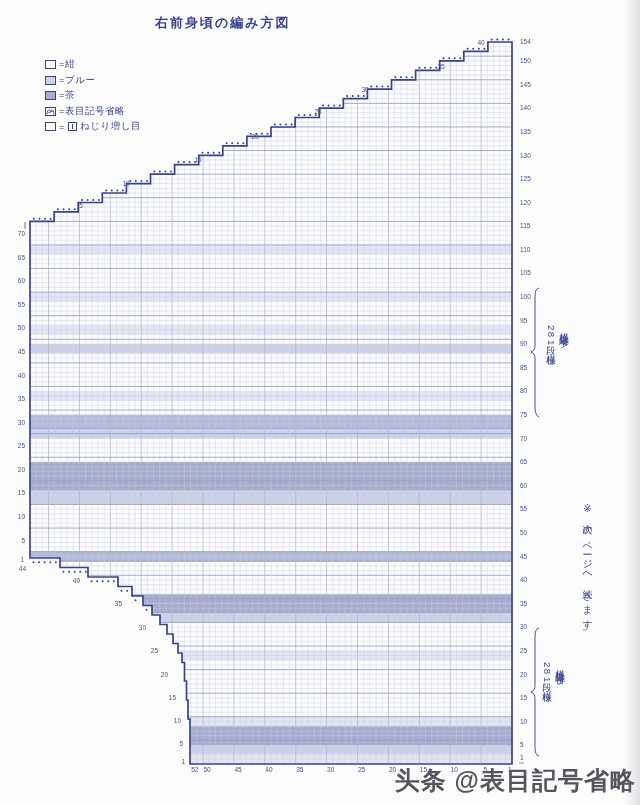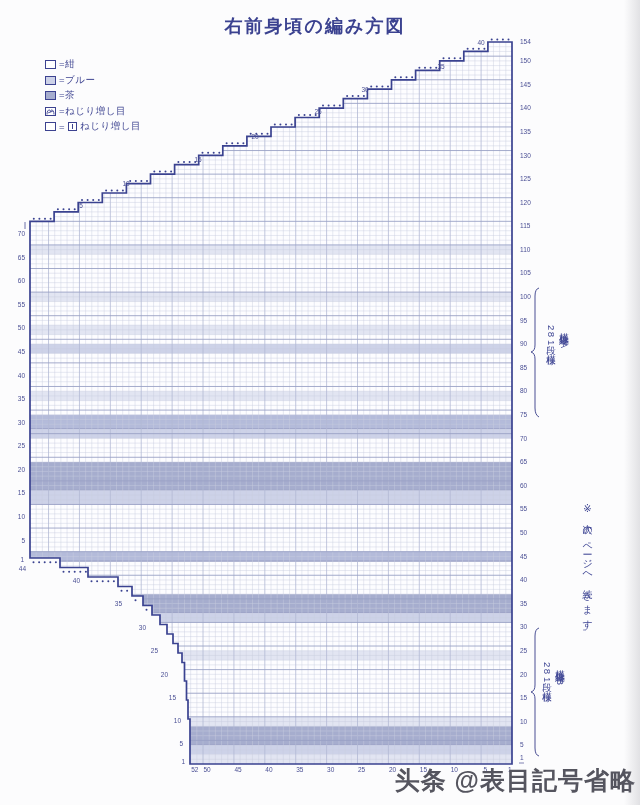--- a/index.html
+++ b/index.html
@@ -5,22 +5,22 @@
   html,body{margin:0;padding:0;}
   body{
     width:640px;height:805px;position:relative;overflow:hidden;
     background:#f9f9fa;
     font-family:"Liberation Sans","DejaVu Sans",sans-serif;
   }
   .page{position:absolute;inset:0;background:#fcfcfd;}
   .edge-shade{position:absolute;top:0;right:0;width:16px;height:805px;
     background:linear-gradient(to right,rgba(130,130,140,0) 0%,rgba(130,130,140,0.22) 100%);}
   .title{
-    position:absolute;top:14px;left:155px;width:320px;text-align:center;
-    font-size:18px;font-weight:bold;color:#3b4290;letter-spacing:2px;
+    position:absolute;top:14px;left:155px;width:320px;text-align:left;
+    font-size:13px;font-weight:bold;color:#3b4290;letter-spacing:2px;
   }
   .legend{position:absolute;left:45px;top:57px;}
   .legend-row{display:flex;align-items:center;height:15.5px;gap:3px;
     font-size:9.5px;color:#3c4290;letter-spacing:0.5px;}
   .swatch{width:11px;height:9px;border:1.2px solid #3c4290;box-sizing:border-box;
     display:flex;align-items:center;justify-content:center;flex:0 0 auto;background:#ffffff;}
   .swatch.blue{background:#cdd2e8;}
   .swatch.brown{background:#a6adce;}
   .knit-bar{width:1.5px;height:5px;background:#3c4290;}
   svg#chart-svg{position:absolute;left:0;top:0;}
@@ -51,21 +51,21 @@
     <div class="legend-row">
       <span class="swatch brown"></span>
       <span>=茶</span>
     </div>
     <div class="legend-row">
       <span class="swatch">
         <svg width="9" height="7" viewBox="0 0 9 7">
             <path d="M1,6.5 C1,1.5 4,0.8 4.5,3.5 C5,0.8 8,1.5 8,6.5 M2.2,4.8 L6.8,3.2" stroke="#3c4290" stroke-width="0.9" fill="none"></path>
           </svg>
       </span>
-      <span>=ねじり増し目</span>
+      <span>=表目記号省略</span>
     </div>
     <div class="legend-row">
       <span class="swatch"></span>
       <span>=</span>
       <span class="swatch" style="width:9px;">
           <span class="knit-bar"></span>
         </span>
       <span>ねじり増し目</span>
     </div>
   </div>

